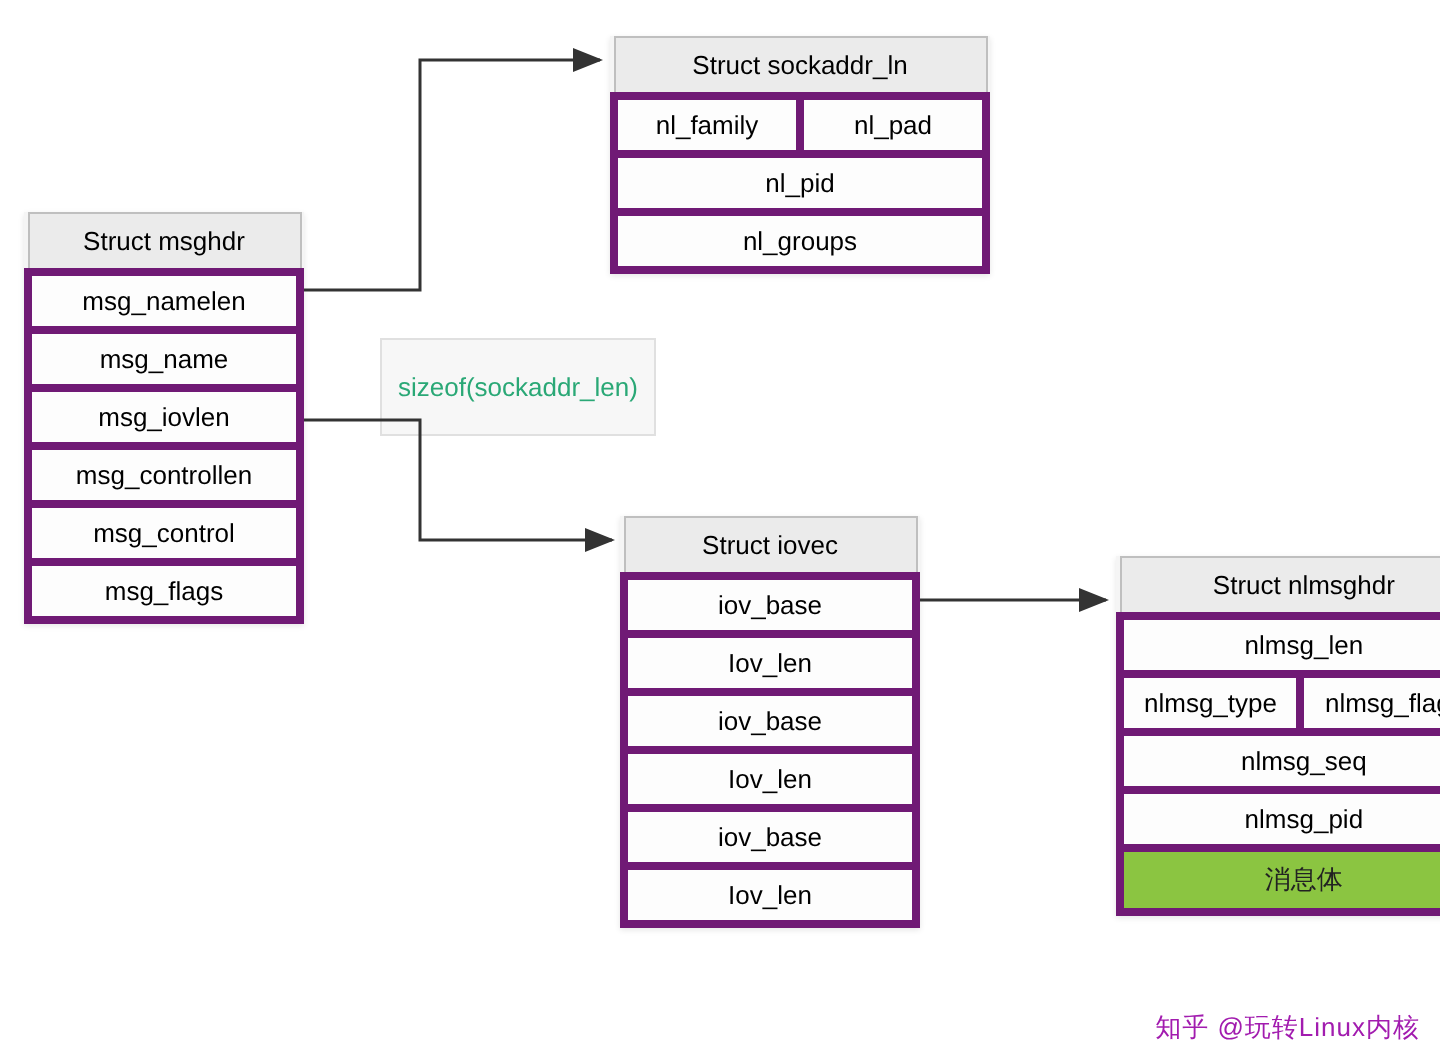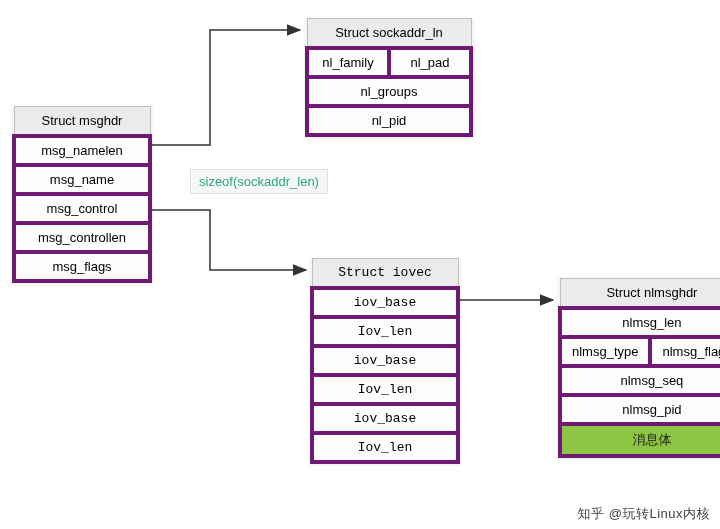--- a/index.html
+++ b/index.html
@@ -39,28 +39,28 @@
   }
   .struct-table .cell-green {
     background: #8bc541;
     color: #222;
   }
   .annotation {
     position: absolute;
     color: #2aa876;
     font-size: 13px;
     background: #f7f7f7;
-    padding: 4px 8px;
+    padding: 16px 8px;
     border: 1px solid #e0e0e0;
   }
   .watermark {
     position: absolute;
     bottom: 6px;
     right: 10px;
-    color: #404040;
+    color: #a21caf;
     font-size: 13px;
     letter-spacing: 0.5px;
   }
   svg.arrows {
     position: absolute;
     top: 0; left: 0;
     width: 720px;
     height: 529px;
     pointer-events: none;
   }
@@ -73,50 +73,53 @@
       <tr>
         <td class="title">Struct msghdr</td>
       </tr>
   <tr>
         <td class="cell">msg_namelen</td>
       </tr>
   <tr>
         <td class="cell">msg_name</td>
       </tr>
   <tr>
-        <td class="cell">msg_control</td>
+        <td class="cell">msg_iovlen</td>
       </tr>
   <tr>
         <td class="cell">msg_controllen</td>
+      </tr>
+  <tr>
+        <td class="cell">msg_control</td>
       </tr>
   <tr>
         <td class="cell">msg_flags</td>
       </tr>
 </tbody>
   </table>
 
-<table class="struct-table" style="left:305px; top:18px; width:168px;">
+<table class="struct-table" style="left:305px; top:18px; width:190px;">
   <tbody>
       <tr>
         <td class="title" colspan="2">Struct sockaddr_ln</td>
       </tr>
   <tr>
     <td class="cell cell-half">nl_family</td>
     <td class="cell cell-half">nl_pad</td>
   </tr>
   <tr>
-        <td class="cell" colspan="2">nl_groups</td>
+        <td class="cell" colspan="2">nl_pid</td>
       </tr>
   <tr>
-        <td class="cell" colspan="2">nl_pid</td>
+        <td class="cell" colspan="2">nl_groups</td>
       </tr>
 </tbody>
   </table>
 
-<table class="struct-table" style="left:310px; top:258px; width:150px;font-family:Liberation Mono, monospace;">
+<table class="struct-table" style="left:310px; top:258px; width:150px;">
   <tbody>
       <tr>
         <td class="title">Struct iovec</td>
       </tr>
   <tr>
         <td class="cell">iov_base</td>
       </tr>
   <tr>
         <td class="cell">Iov_len</td>
       </tr>

